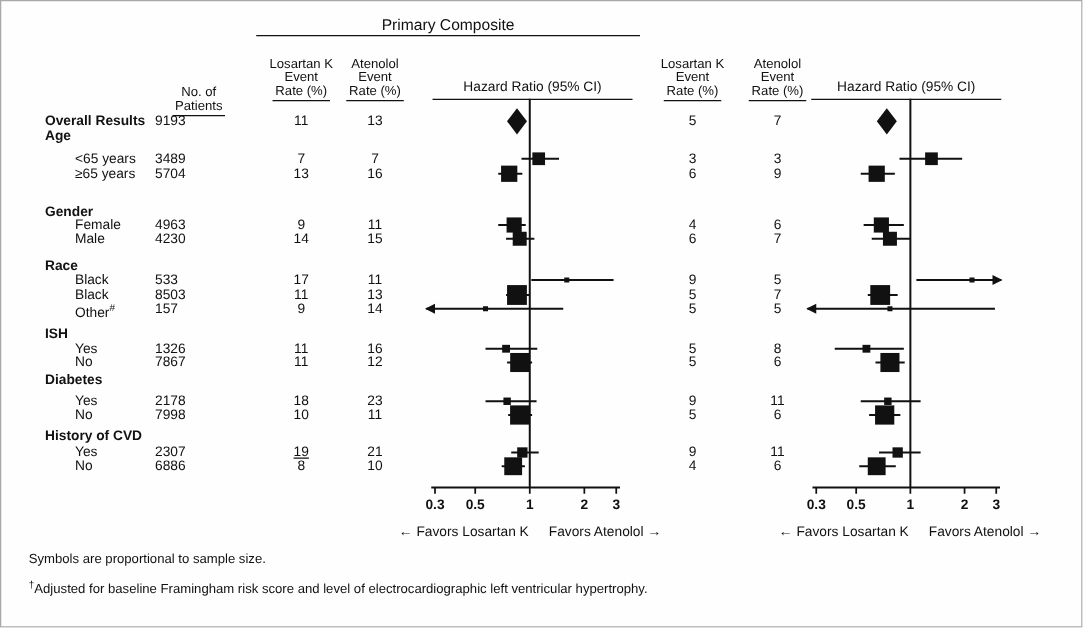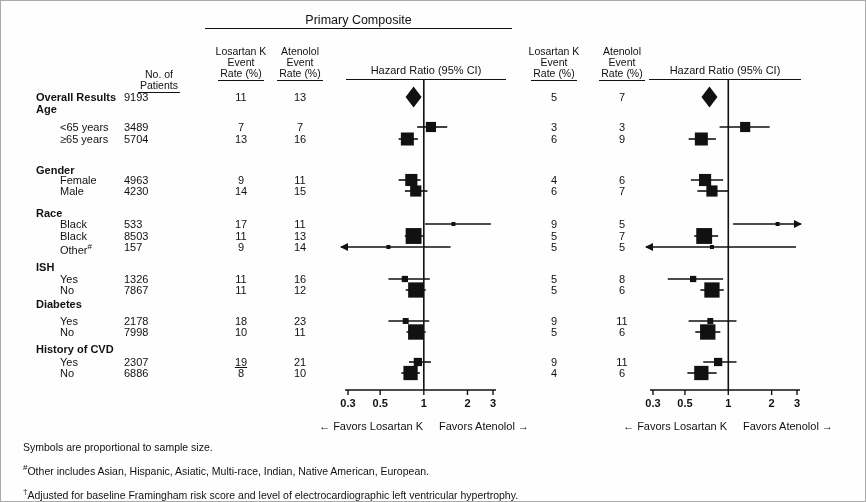--- a/index.html
+++ b/index.html
@@ -240,16 +240,15 @@
     <span>← Favors Losartan K</span>
     <span>Favors Atenolol →</span>
   </div>
   <div class="favors" style="left:596px;">
     <span>← Favors Losartan K</span>
     <span>Favors Atenolol →</span>
   </div>
 
   <div id="footnotes">
       <div class="fnote">Symbols are proportional to sample size.</div>
-      <div class="fnote"><sup>#</sup>Other includes Asian, Hispanic, Asiatic, Multi-race, Indian, Native American, European.</div>
       <div class="fnote"><sup>†</sup>Adjusted for baseline Framingham risk score and level of electrocardiographic left ventricular hypertrophy.</div>
     </div>
 </div>
 
 </body></html>

